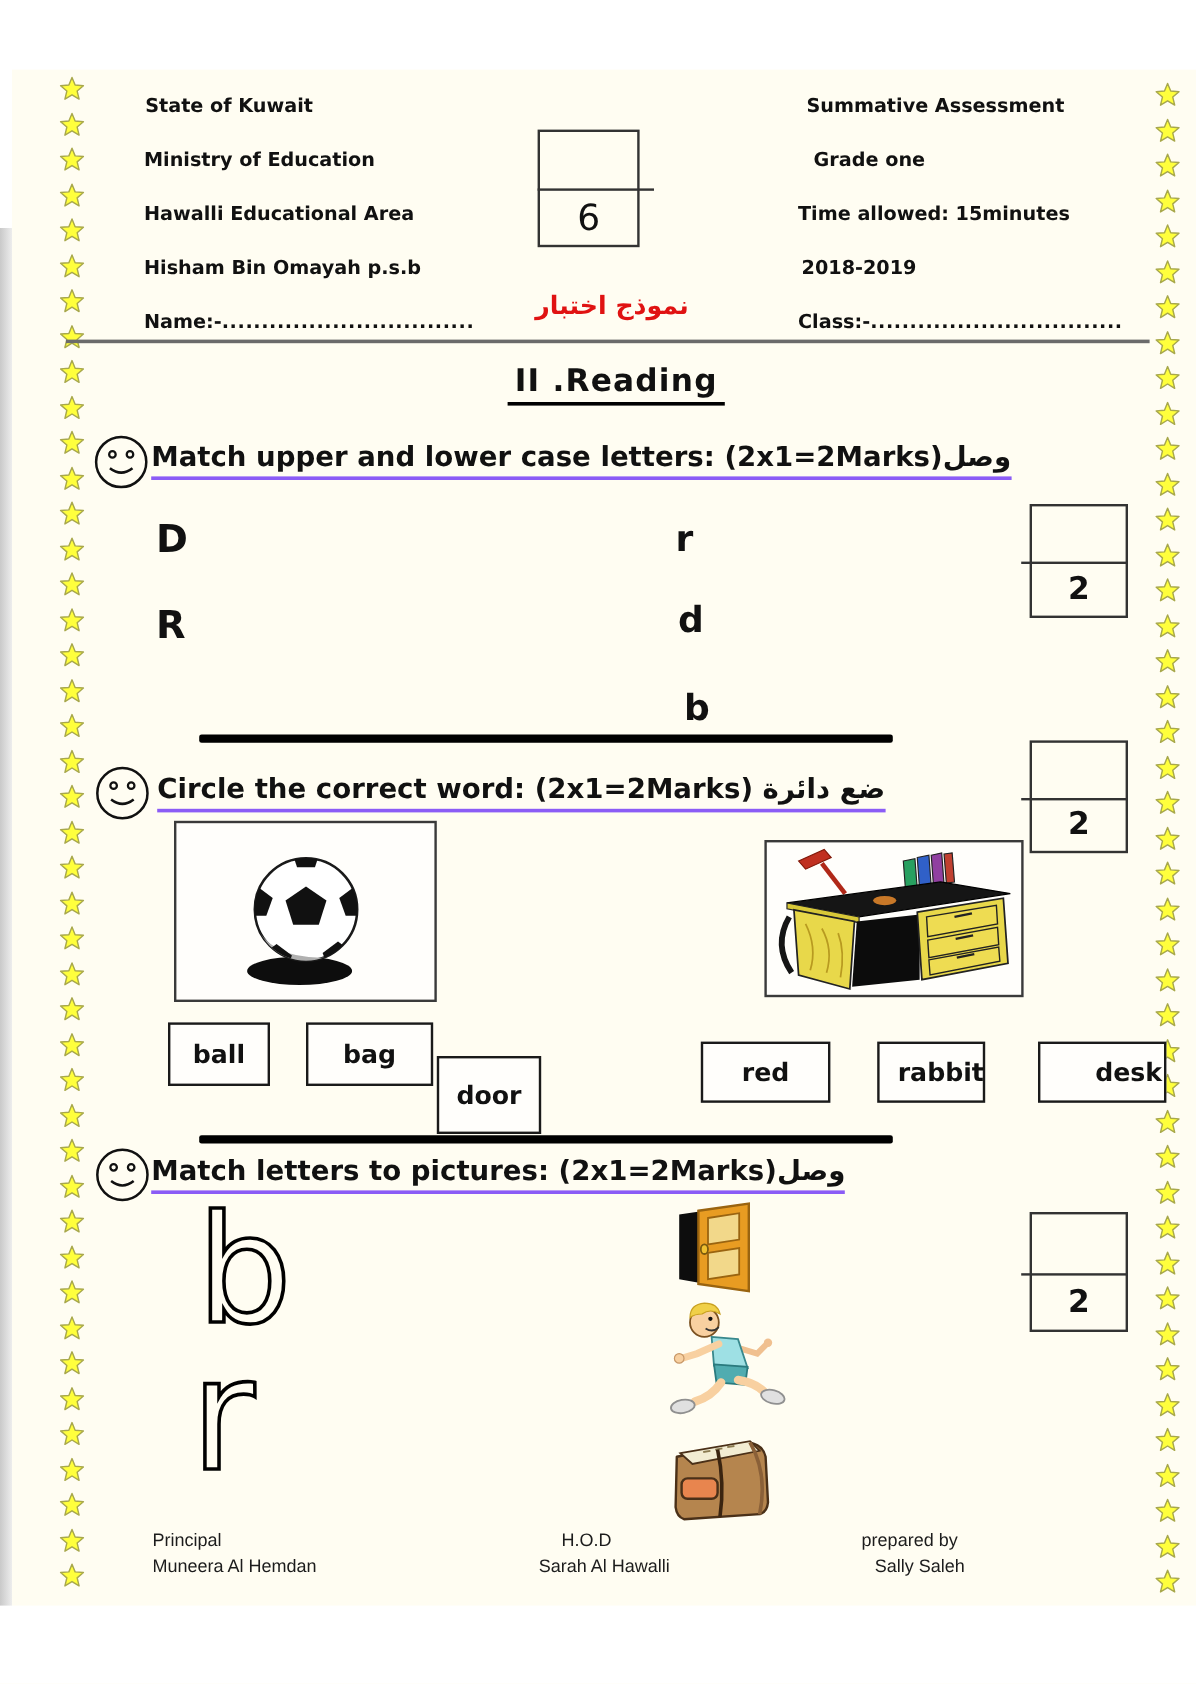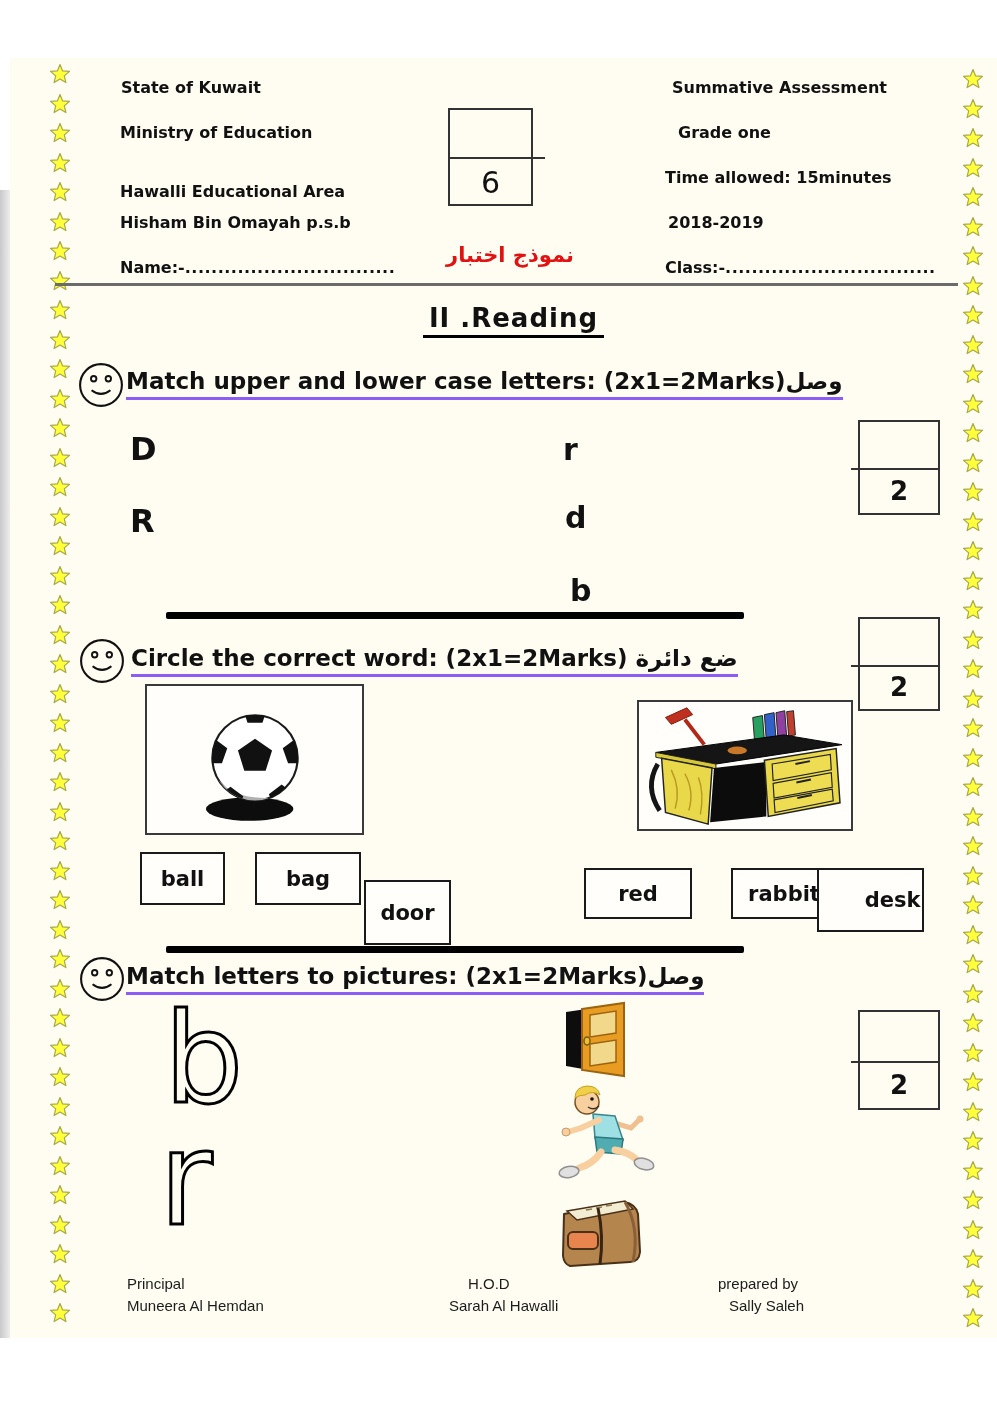--- a/index.html
+++ b/index.html
@@ -305,21 +305,21 @@
     <svg width="22" height="22" viewBox="0 0 22 22">
       <polygon points="11,1.5 13.6,7.9 20.5,8.4 15.3,12.9 16.9,19.6 11,16 5.1,19.6 6.7,12.9 1.5,8.4 8.4,7.9" fill="#ffff3c" stroke="#a8a84c" stroke-width="1.2" stroke-linejoin="round"></polygon>
     </svg>
     <svg width="22" height="22" viewBox="0 0 22 22">
       <polygon points="11,1.5 13.6,7.9 20.5,8.4 15.3,12.9 16.9,19.6 11,16 5.1,19.6 6.7,12.9 1.5,8.4 8.4,7.9" fill="#ffff3c" stroke="#a8a84c" stroke-width="1.2" stroke-linejoin="round"></polygon>
     </svg>
   </div>
 
 <div class="abs hdr-line" style="left:121px; top:78px;">State of Kuwait</div>
 <div class="abs hdr-line" style="left:120px; top:123px;">Ministry of Education</div>
-<div class="abs hdr-line" style="left:120px; top:168px;margin-top:14px;">Hawalli Educational Area</div>
+<div class="abs hdr-line" style="left:120px; top:168px;">Hawalli Educational Area</div>
 <div class="abs hdr-line" style="left:120px; top:213px;">Hisham Bin Omayah p.s.b</div>
 <div class="abs hdr-line" style="left:120px; top:258px;">
   <span>Name:-</span><span class="dots">................................</span>
 </div>
 
 <div class="abs hdr-line" style="left:672px; top:78px;">Summative Assessment</div>
 <div class="abs hdr-line" style="left:678px; top:123px;">Grade one</div>
 <div class="abs hdr-line" style="left:665px; top:168px;">Time allowed: 15minutes</div>
 <div class="abs hdr-line" style="left:668px; top:213px;">2018-2019</div>
 <div class="abs hdr-line" style="left:665px; top:258px;">
@@ -421,21 +421,21 @@
     <line x1="162" y1="99" x2="177" y2="96" stroke="#222" stroke-width="2"></line>
   </svg>
 </div>
 
 <div class="word-box" style="left:140px; top:852px; width:85px; height:53px;">ball</div>
 <div class="word-box" style="left:255px; top:852px; width:106px; height:53px;">bag</div>
 <div class="word-box" style="left:364px; top:880px; width:87px; height:65px;">door</div>
 
 <div class="word-box" style="left:584px; top:868px; width:108px; height:51px;">red</div>
 <div class="word-box" style="left:731px; top:868px; width:90px; height:51px;padding-left:16px;">rabbit</div>
-<div class="word-box" style="left:817px; top:868px; width:107px; height:64px;padding-left:44px;">desk</div>
+<div class="word-box" style="left:865px; top:868px; width:107px; height:51px;padding-left:44px;">desk</div>
 
 <div class="thick-divider" style="top:946px;"></div>
 
 <svg class="smiley" style="left:79px; top:956px;" viewBox="0 0 44 44">
   <circle cx="22" cy="22" r="20" fill="none" stroke="#111" stroke-width="2"></circle>
   <circle cx="15" cy="16" r="2.6" fill="none" stroke="#111" stroke-width="1.8"></circle>
   <circle cx="29" cy="16" r="2.6" fill="none" stroke="#111" stroke-width="1.8"></circle>
   <path d="M13,27 Q22,34 31,27" fill="none" stroke="#111" stroke-width="2"></path>
 </svg>
 <div class="sec-head" style="left:126px; top:963px;">

